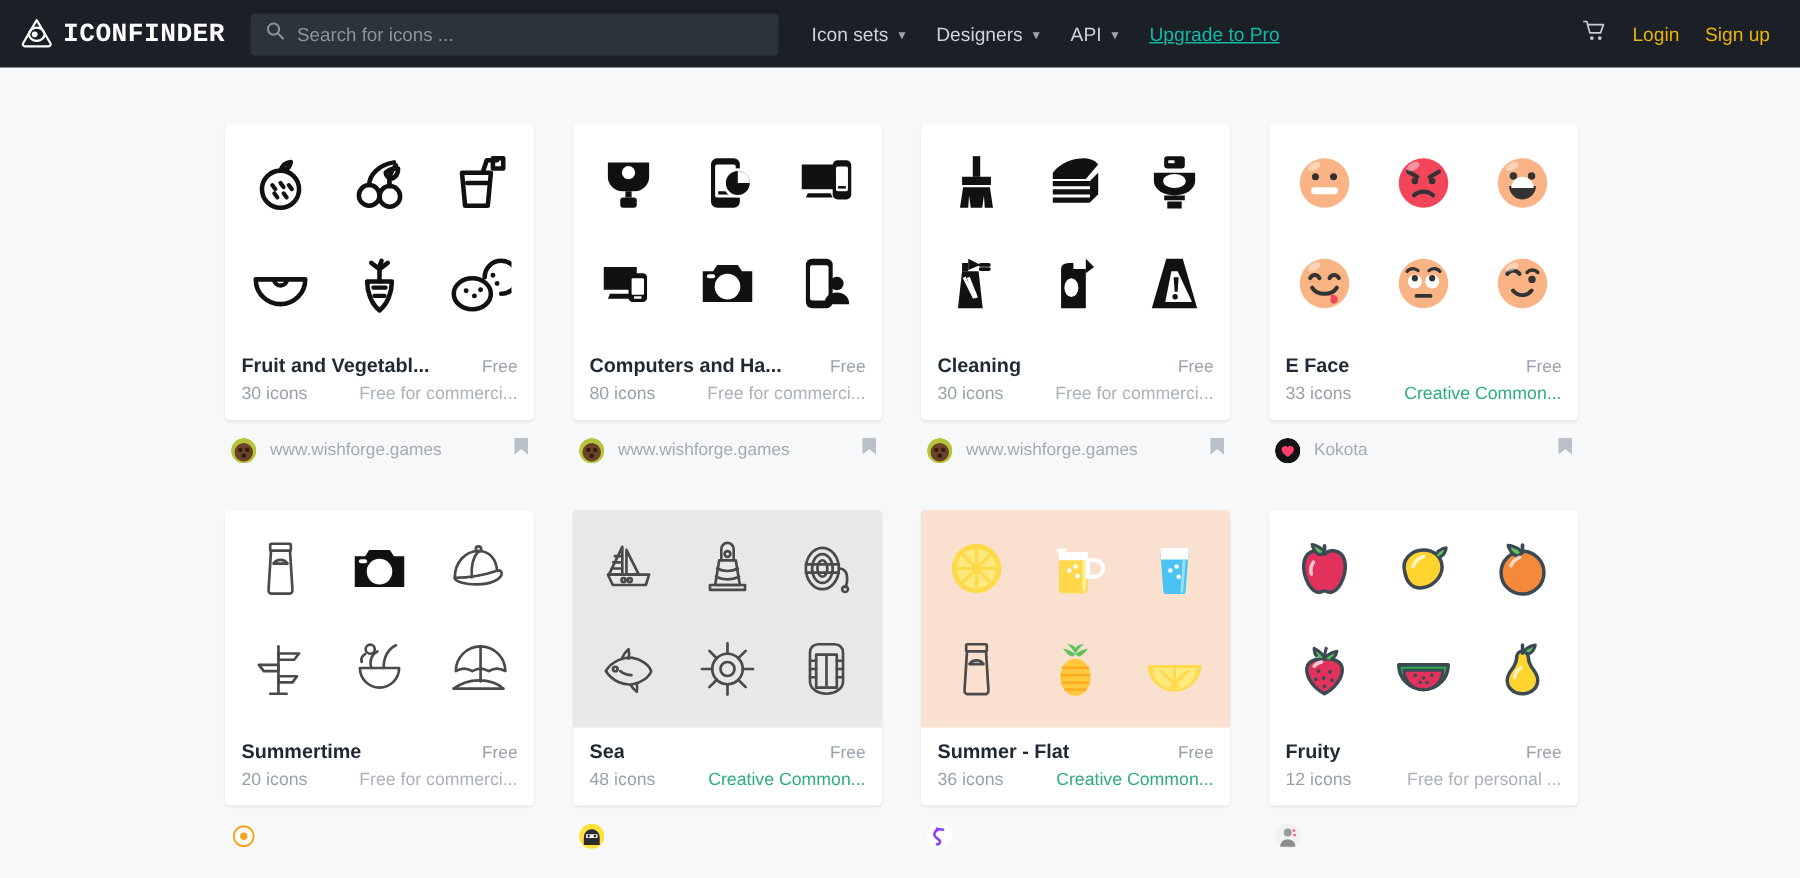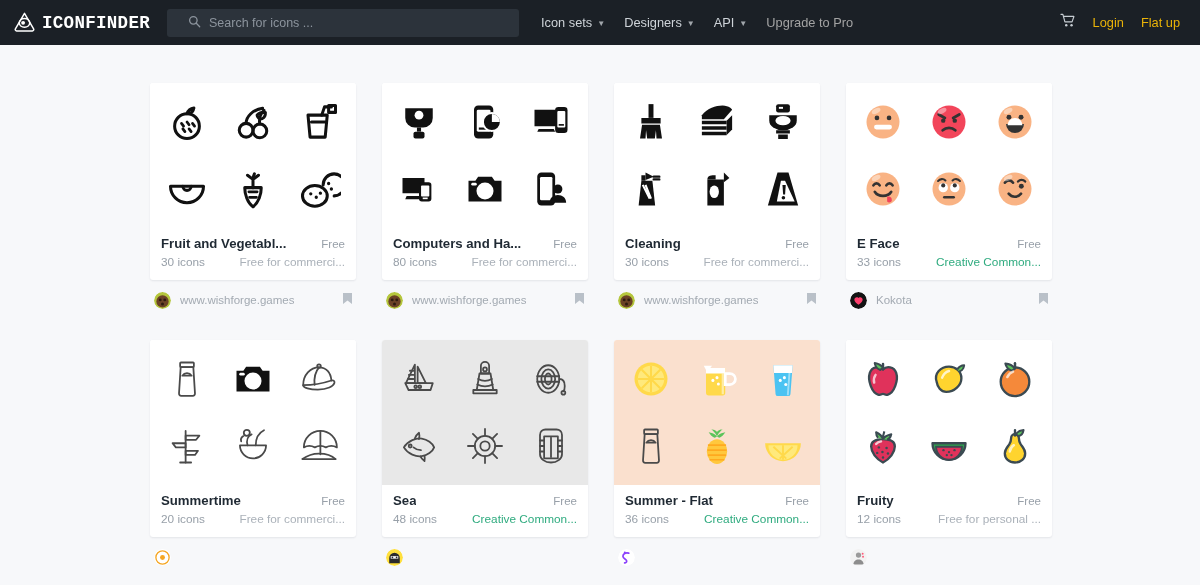--- a/index.html
+++ b/index.html
@@ -18,35 +18,35 @@
   }
   .logo { display: flex; align-items: center; gap: 7px; cursor: pointer; font-family: Liberation Mono, monospace; }
   .logo-mark { width: 21px; height: 21px; }
   .logo-text {
     color: #fff; font-size: 17.5px; font-weight: bold;
     letter-spacing: 0.3px;
   }
   .search-wrap {
     margin-left: 17px; width: 352px; height: 28px;
     background: #2c333b; border-radius: 3px;
-    display: flex; align-items: center; padding: 0 21px; gap: 8px;
+    display: flex; align-items: center; padding: 0 10px; gap: 8px;
   }
   .search-input {
     background: transparent; border: none; outline: none;
     color: #c9ced4; font-size: 12.5px;
     font-family: "Liberation Sans", sans-serif;
     width: 100%;
   }
   .search-input::placeholder { color: #8c949d; }
   .nav { display: flex; align-items: center; gap: 19px; margin-left: 22px; text-align: center; }
   .nav-item {
     color: #ced3d8; font-size: 12.8px; cursor: pointer;
     display: flex; align-items: center; gap: 5px;
   }
-  .nav-item.pro { color: #a3a3a3; }
+  .nav-item.pro { color: #14b8a6; text-decoration: underline; }
   .caret { font-size: 8px; opacity: .75; position: relative; top: 1px; }
   .header-right {
     margin-left: auto; display: flex; align-items: center; gap: 17px;
     padding-right: 6px;
   }
   .auth-link { color: #eab308; font-size: 12.8px; cursor: pointer; }
 
   
   .main { width: 900px; margin: 0 auto; padding-top: 38px; }
   .section-head {
@@ -155,21 +155,21 @@
 
   <div class="header-right">
     <span>
       <svg width="16" height="15" viewBox="0 0 18 17">
         <path d="M1 1.5h2.2l2.3 8.6h8.1l2.1-6.2H4.6" fill="none" stroke="#c7cdd3" stroke-width="1.3" stroke-linecap="round" stroke-linejoin="round"></path>
         <circle cx="7" cy="14" r="1.4" fill="#c7cdd3"></circle>
         <circle cx="13" cy="14" r="1.4" fill="#c7cdd3"></circle>
       </svg>
     </span>
     <span class="auth-link">Login</span>
-    <span class="auth-link">Flat up</span>
+    <span class="auth-link">Sign up</span>
   </div>
 </div>
 
 <div class="main">
 
 
   <div class="grid" id="grid">
       <div class="card">
     <div class="card-body">
       <div class="thumbs" style="background:#ffffff">

